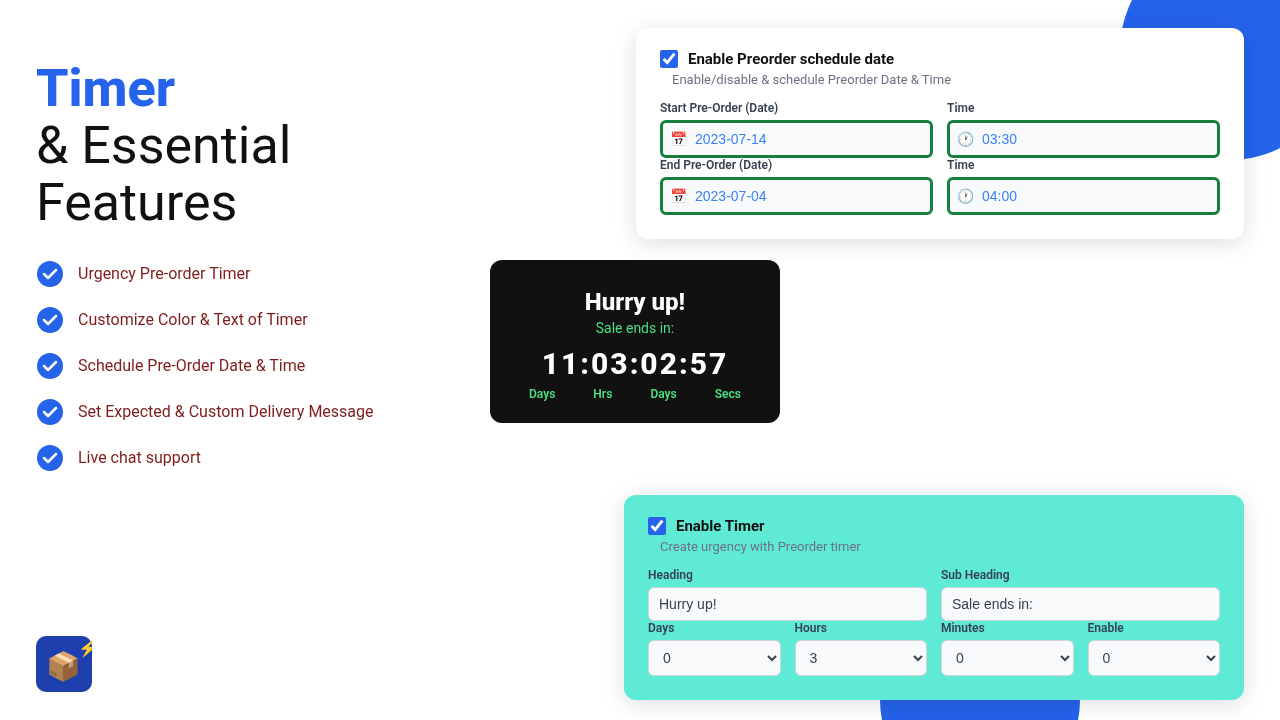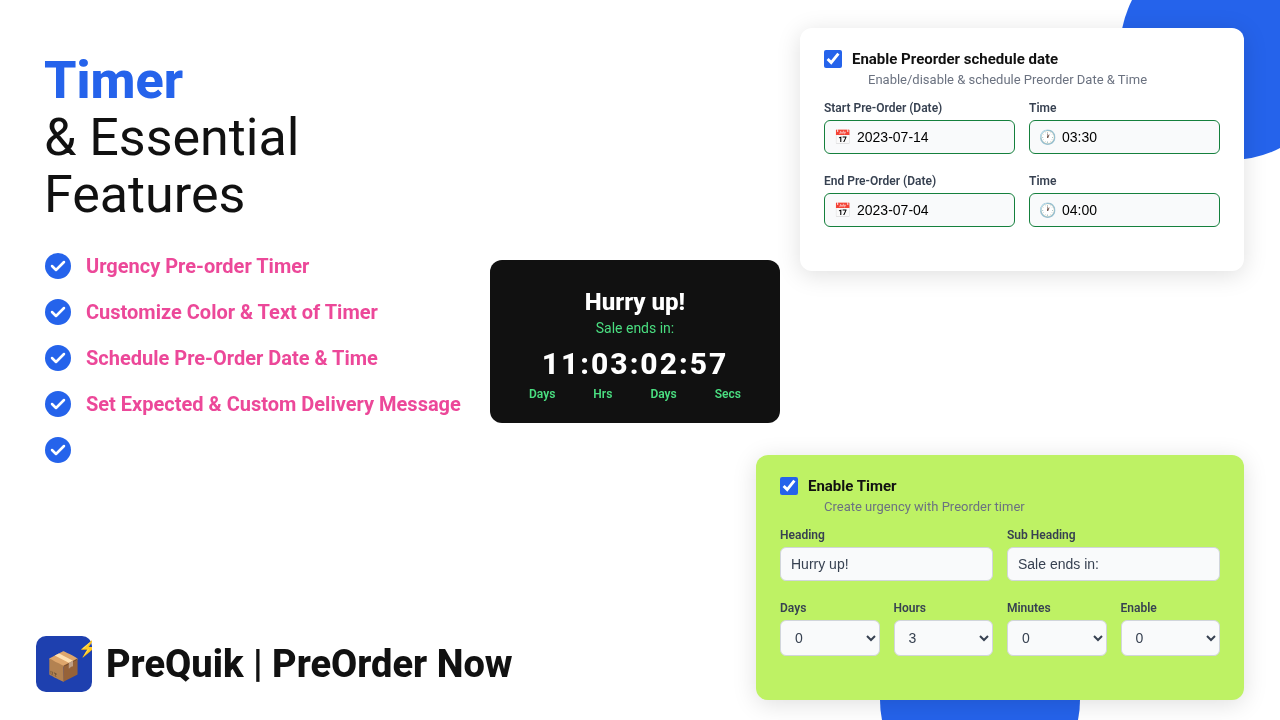--- a/index.html
+++ b/index.html
@@ -31,24 +31,23 @@
       height: 200px;
       background: #2563eb;
       border-radius: 50%;
       z-index: 0;
     }
 
     
     .left-panel {
       position: absolute;
       left: 36px;
-      top: 52px;
+      top: 60px;
       width: 460px;
       z-index: 1;
-      margin-left: 8px;
     }
 
     .title-timer {
       font-size: 52px;
       font-weight: 800;
       color: #2563eb;
       line-height: 1.1;
     }
     .title-essential {
       font-size: 52px;
@@ -67,23 +66,23 @@
       display: flex;
       align-items: center;
       gap: 14px;
     }
     .check-icon {
       width: 28px;
       height: 28px;
       flex-shrink: 0;
     }
     .feature-text {
-      font-size: 20px;
-      font-weight: 700;
-      color: #ec4899;
+      font-size: 16px;
+      font-weight: 400;
+      color: #7f1d1d;
     }
 
     
     .branding {
       position: absolute;
       bottom: 28px;
       left: 36px;
       display: flex;
       align-items: center;
       gap: 14px;
@@ -137,35 +136,35 @@
       font-size: 12px;
       color: #4ade80;
       font-weight: 600;
     }
 
     
     .schedule-card {
       position: absolute;
       right: 36px;
       top: 28px;
-      width: 444px;
+      width: 608px;
       background: #ffffff;
       border-radius: 12px;
       box-shadow: 0 4px 24px rgba(0,0,0,0.13);
       padding: 22px 24px 24px;
       z-index: 2;
     }
 
     
     .timer-card {
       position: absolute;
       right: 36px;
       bottom: 20px;
-      width: 488px;
-      background: #bef264;
+      width: 620px;
+      background: #5eead4;
       border-radius: 12px;
       box-shadow: 0 4px 24px rgba(0,0,0,0.13);
       padding: 22px 24px 24px;
       z-index: 2;
     }
 
     .card-checkbox-row {
       display: flex;
       align-items: center;
       gap: 10px;
@@ -178,27 +177,27 @@
     }
     .card-title {
       font-size: 15px;
       font-weight: 700;
       color: #111111;
     }
     .card-subtitle {
       font-size: 13px;
       color: #6b7280;
       margin-bottom: 14px;
-      margin-left: 44px;
+      margin-left: 12px;
     }
 
     .form-row {
       display: flex;
       gap: 14px;
-      margin-bottom: 20px;
+      margin-bottom: 0;
     }
     .form-group {
       flex: 1;
       display: flex;
       flex-direction: column;
       gap: 5px;
     }
     .form-label {
       font-size: 12px;
       font-weight: 600;
@@ -214,25 +213,25 @@
       left: 10px;
       top: 50%;
       transform: translateY(-50%);
       font-size: 14px;
       color: #6b7280;
       pointer-events: none;
       z-index: 1;
     }
     .input-field {
       width: 100%;
-      border: 1px solid #15803d;
+      border: 3px solid #15803d;
       border-radius: 6px;
       padding: 8px 10px 8px 32px;
       font-size: 14px;
-      color: #000000;
+      color: #3b82f6;
       background: #f9fafb;
       outline: none;
     }
     .input-field-plain {
       width: 100%;
       border: 1px solid #d1d5db;
       border-radius: 6px;
       padding: 8px 10px;
       font-size: 14px;
       color: #374151;
@@ -294,20 +293,21 @@
         <circle cx="14" cy="14" r="13" fill="#2563eb"></circle>
         <polyline points="8,14 12,18 20,10" stroke="white" stroke-width="2.5" fill="none" stroke-linecap="round" stroke-linejoin="round"></polyline>
       </svg>
       <span class="feature-text">Set Expected &amp; Custom Delivery Message</span>
     </div>
       <div class="feature-item">
       <svg class="check-icon" viewBox="0 0 28 28" xmlns="http://www.w3.org/2000/svg">
         <circle cx="14" cy="14" r="13" fill="#2563eb"></circle>
         <polyline points="8,14 12,18 20,10" stroke="white" stroke-width="2.5" fill="none" stroke-linecap="round" stroke-linejoin="round"></polyline>
       </svg>
+      <span class="feature-text">Live chat support</span>
     </div>
     </div>
 </div>
 
 <div class="timer-widget">
   <div class="timer-heading">Hurry up!</div>
   <div class="timer-subheading">Sale ends in:</div>
   <div class="timer-countdown">11:03:02:57</div>
   <div class="timer-labels">
 
@@ -406,14 +406,13 @@
   </div>
 </div>
 
 <div class="branding">
 
   <svg class="brand-logo" viewBox="0 0 56 56" xmlns="http://www.w3.org/2000/svg">
     <rect width="56" height="56" rx="10" fill="#1e40af"></rect>
     <text x="50%" y="58%" dominant-baseline="middle" text-anchor="middle" font-size="28" fill="white">📦</text>
     <text x="42" y="18" font-size="16" fill="#fbbf24">⚡</text>
   </svg>
-  <span class="brand-text">PreQuik | PreOrder Now</span>
 </div>
 
 </body></html>

